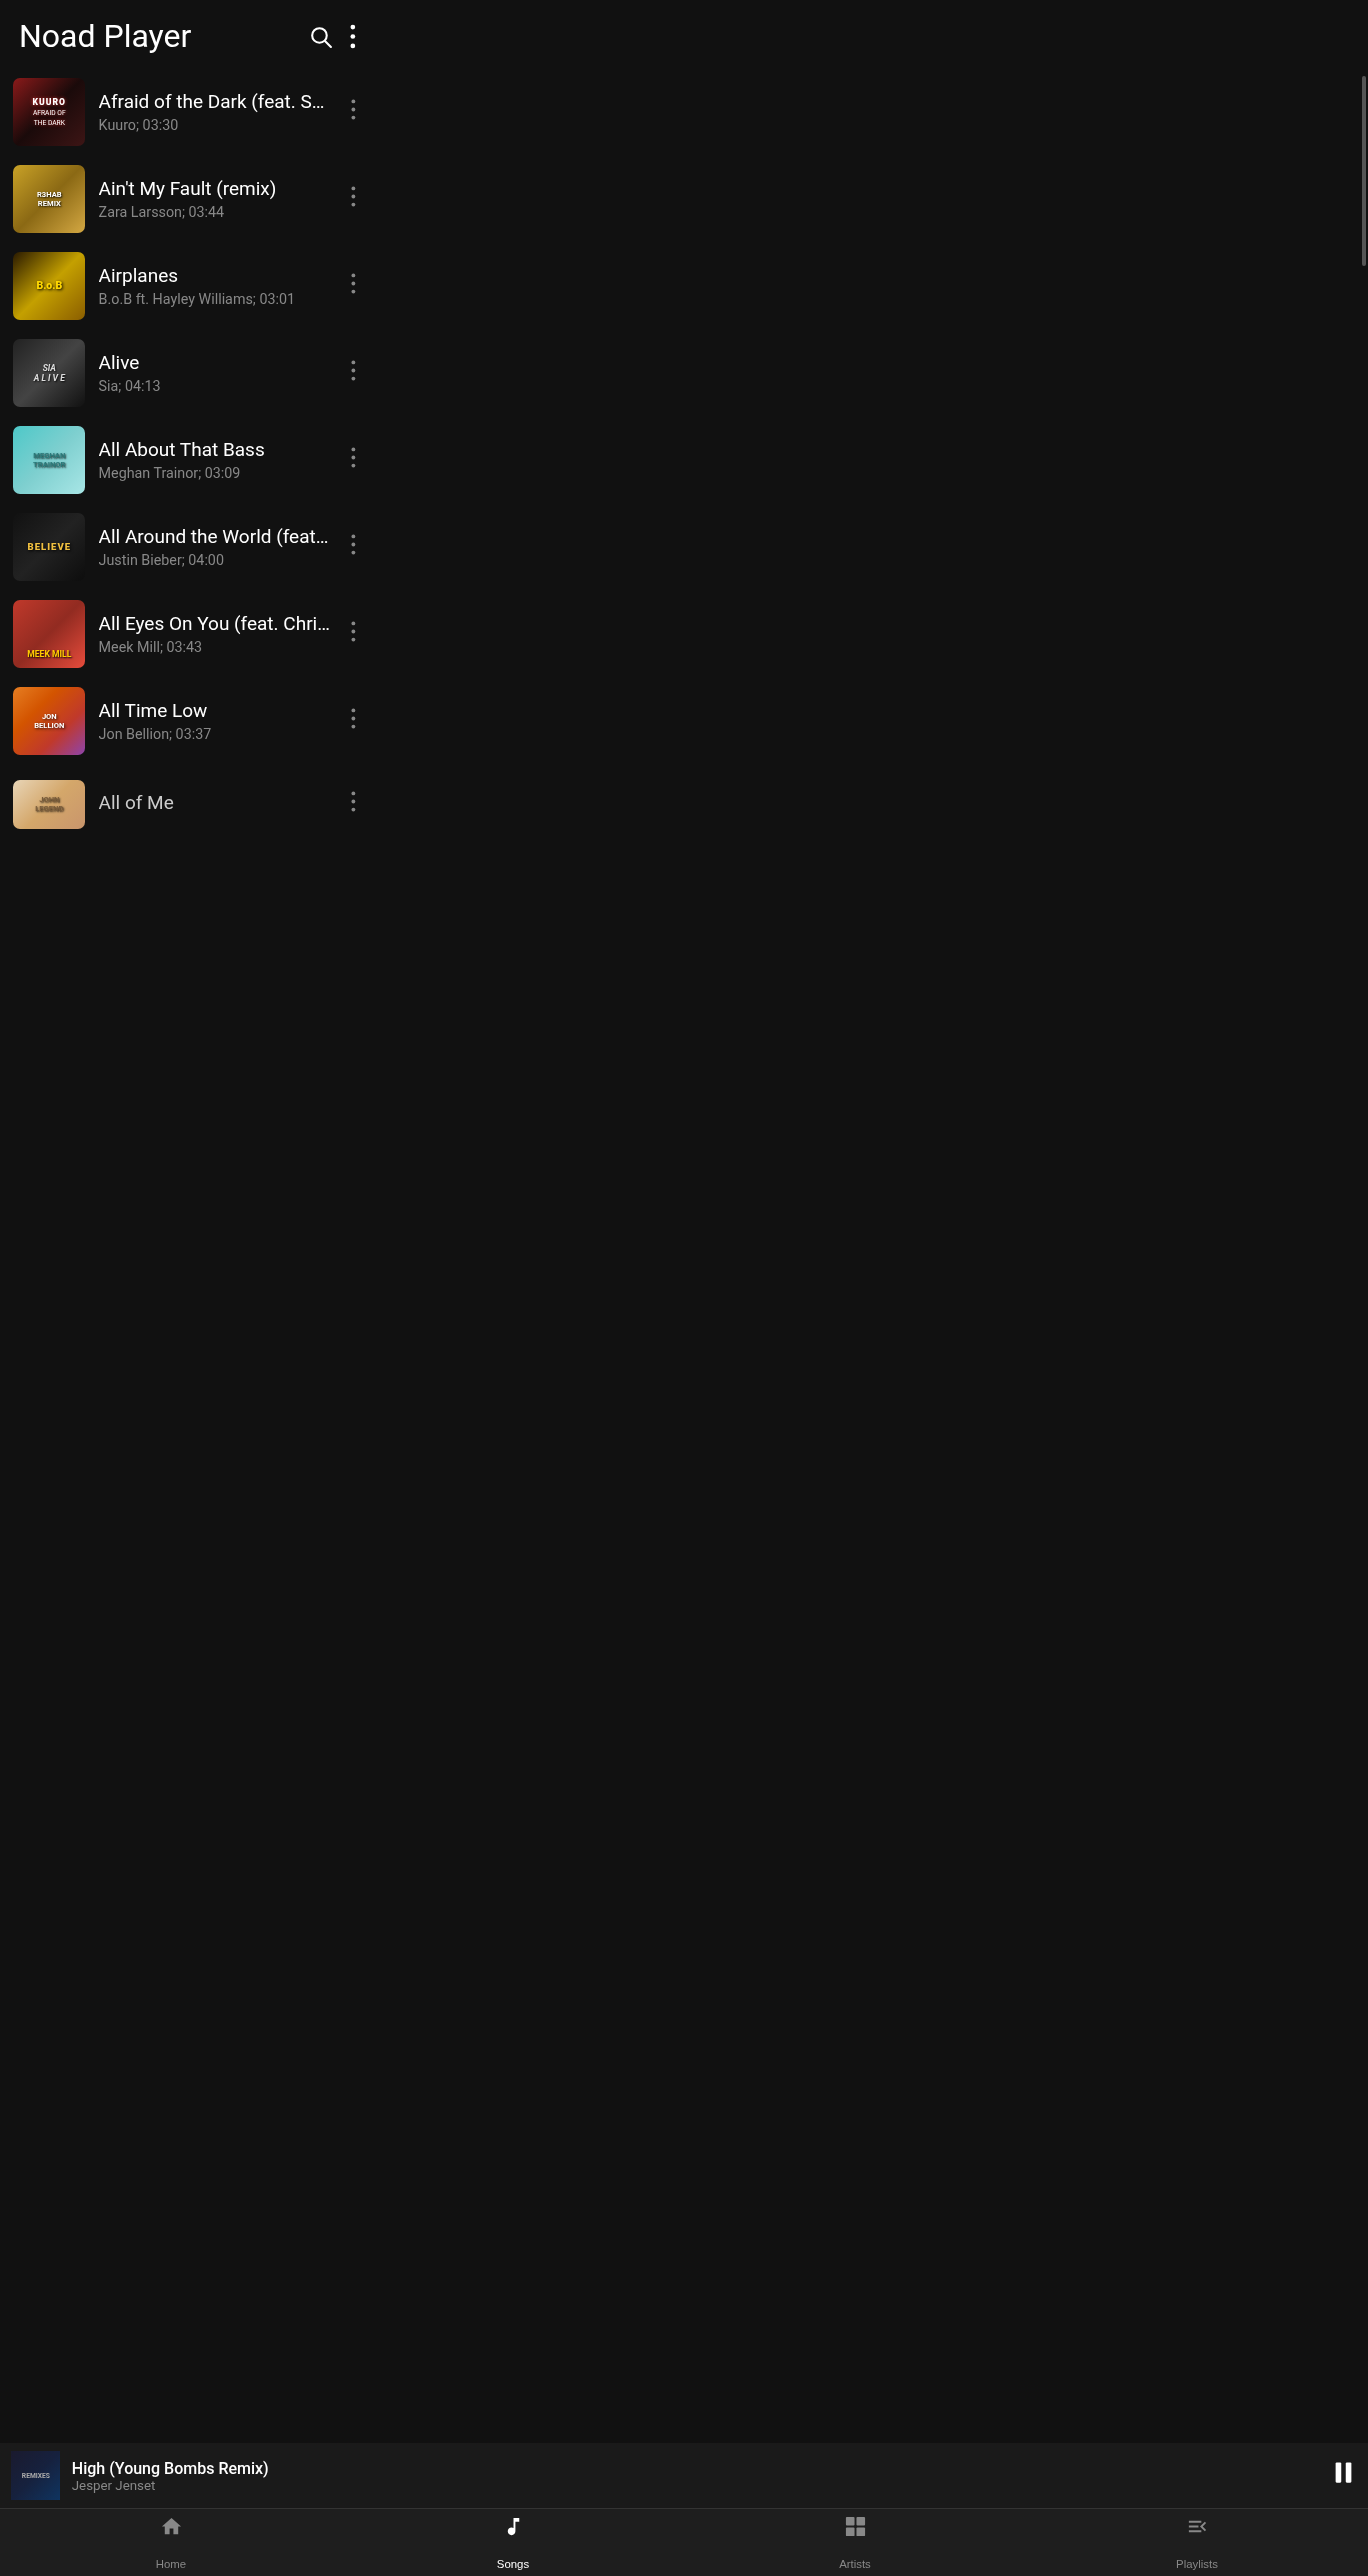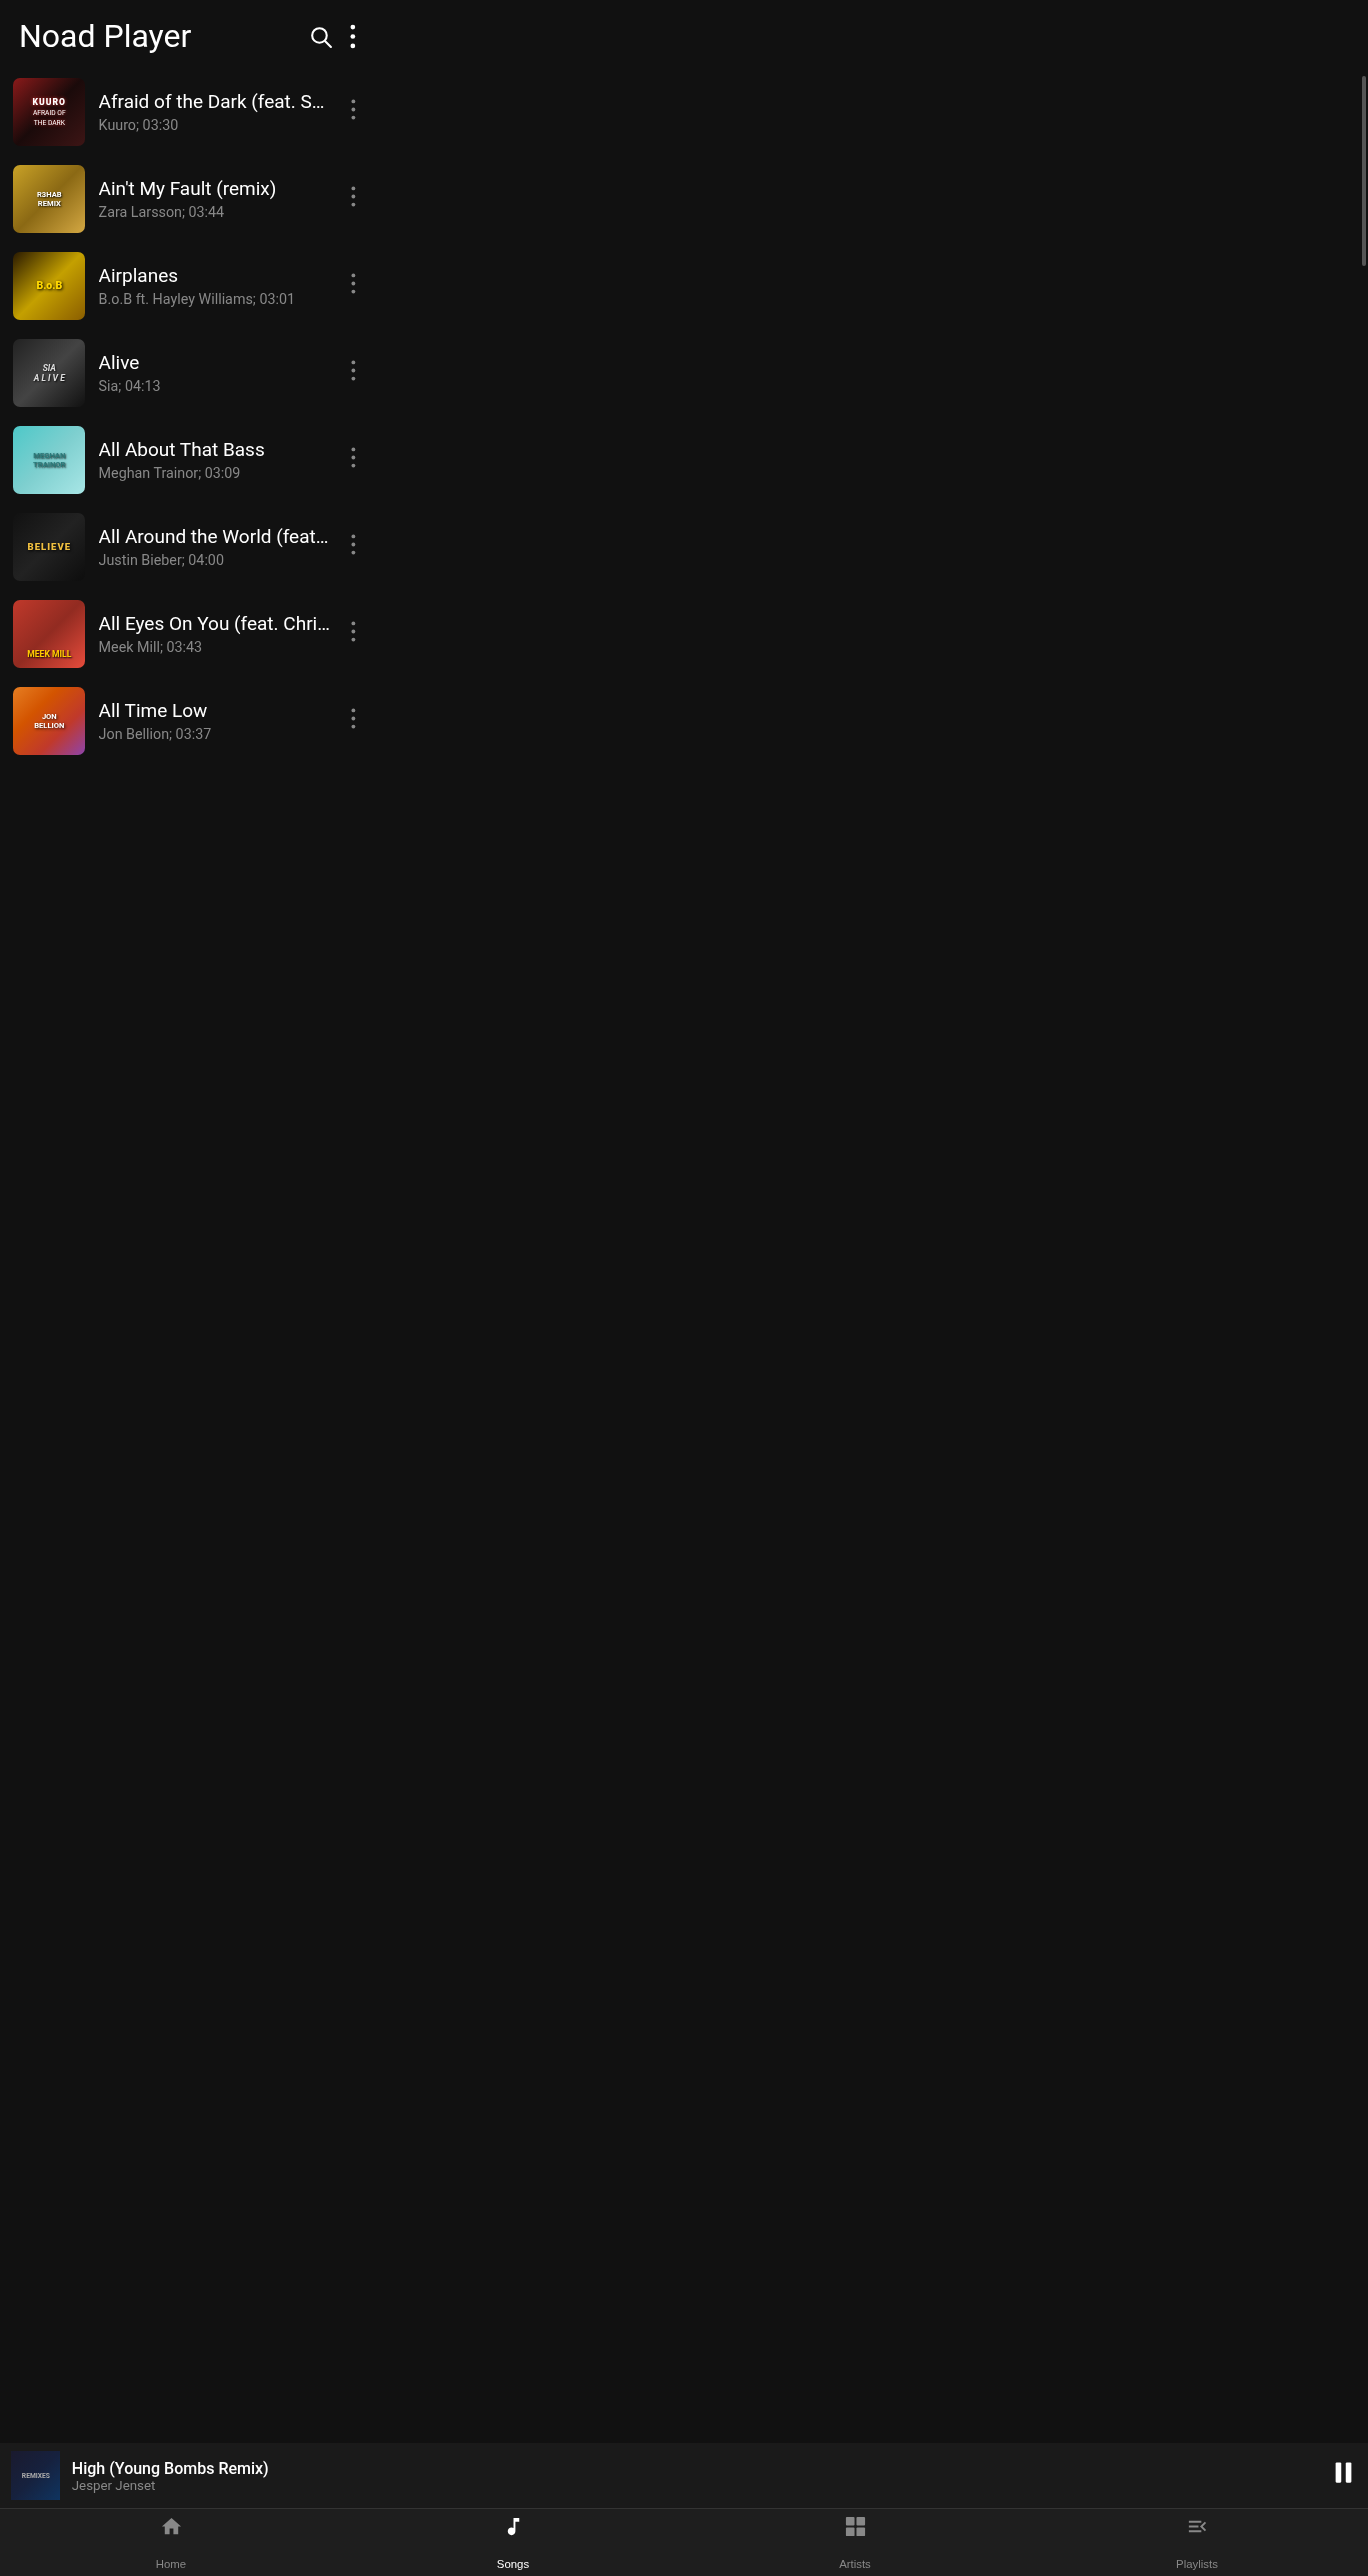--- a/index.html
+++ b/index.html
@@ -412,20 +412,37 @@
     </div>
     <button class="more-btn">
       <svg width="4.8" height="21" viewBox="0 0 5 22" fill="#888">
         <circle cx="2.5" cy="2.5" r="2"></circle>
         <circle cx="2.5" cy="11" r="2"></circle>
         <circle cx="2.5" cy="19.5" r="2"></circle>
       </svg>
     </button>
   </li>
 
+  <li class="song-item partial" style="overflow:hidden; max-height:49px;">
+    <div class="album-art art-allofme" style="height:49px;">
+      <div class="album-art-inner art-label">
+        <span style="font-size:7.6px;color:#7a5c3a;font-weight:bold;text-align:center;">JOHN<br>LEGEND</span>
+      </div>
+    </div>
+    <div class="song-info">
+      <div class="song-title" style="color:#ccc;">All of Me</div>
+    </div>
+    <button class="more-btn">
+      <svg width="4.8" height="21" viewBox="0 0 5 22" fill="#888">
+        <circle cx="2.5" cy="2.5" r="2"></circle>
+        <circle cx="2.5" cy="11" r="2"></circle>
+        <circle cx="2.5" cy="19.5" r="2"></circle>
+      </svg>
+    </button>
+  </li>
 
 </ul>
 
 <div class="now-playing">
   <div class="now-playing-art">
     <span style="font-size:6.7px;color:#aaa;text-align:center;font-weight:bold;">REMIXES</span>
   </div>
   <div class="now-playing-info">
     <div class="now-playing-title">High (Young Bombs Remix)</div>
     <div class="now-playing-artist">Jesper Jenset</div>

